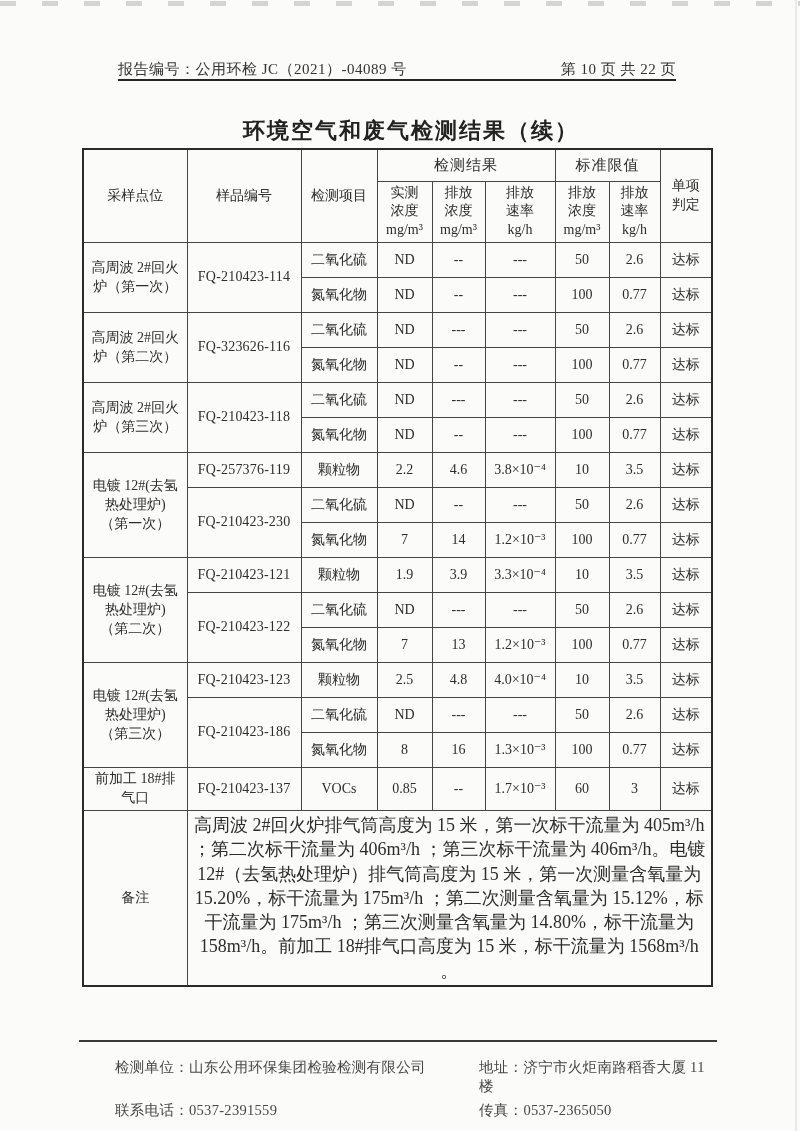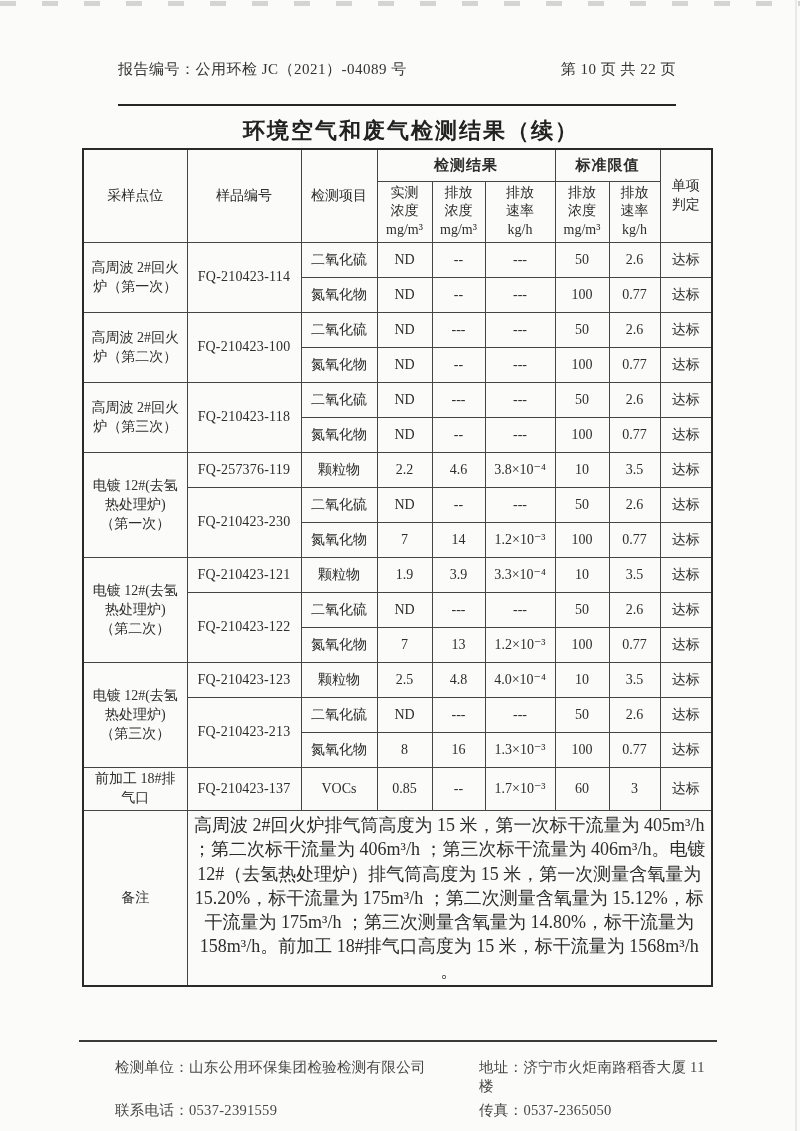--- a/index.html
+++ b/index.html
@@ -9,37 +9,37 @@
     font-family:"Liberation Serif","DejaVu Serif",serif;
   }
   .scan-top{
     position:absolute;top:1px;left:0;width:100%;height:5px;opacity:.4;
     background:repeating-linear-gradient(90deg,#9a9a9a 0 16px,transparent 16px 42px);
   }
   .scan-right{position:absolute;top:0;right:3px;width:2px;height:100%;background:#e9e9e6;}
   .doc-header{
     position:absolute;left:118px;top:60px;width:558px;
     display:flex;justify-content:space-between;align-items:flex-end;
-    border-bottom:2px solid #262626;padding-bottom:25px;
+    border-bottom:2px solid #262626;padding-bottom:0;
     font-size:15px;letter-spacing:.5px;color:#333;
   }
   .title{
     position:absolute;left:0;top:105px;width:100%;margin:11px;
     text-align:center;font-size:22px;font-weight:bold;letter-spacing:2px;color:#222;
   }
   table.results{
     position:absolute;left:82px;top:148px;width:629px;height:775px;
     border-collapse:collapse;table-layout:fixed;
     border:2px solid #2a2a2a;font-size:14px;color:#2d2d2d;
   }
   table.results td{
     border:1px solid #454545;text-align:center;vertical-align:middle;
     padding:2px 4px;line-height:1.35;overflow:hidden;
   }
-  .ghead{font-size:15px;letter-spacing:1px;font-weight:bold;}
+  .ghead{font-size:15px;letter-spacing:1px;}
   .pre{white-space:pre-line;}
   .sampleno{letter-spacing:.2px;}
   td.remark-cell{
     text-align:left;padding:10px 14px 10px 15px;
     line-height:25px;font-size:18px;
   }
   .footer{
     position:absolute;left:79px;top:1040px;width:638px;
     border-top:2px solid #3a3a3a;padding-top:16px;
     font-size:14.5px;color:#474747;letter-spacing:.3px;
@@ -118,21 +118,21 @@
         <td>--</td>
         <td>---</td>
         <td>100</td>
         <td>0.77</td>
         <td>达标</td>
       </tr>
 
       <tr style="height:35px">
         <td rowspan="2" class="pre">高周波 2#回火
 炉（第二次）</td>
-        <td rowspan="2" class="sampleno">FQ-210423-100</td>
+        <td rowspan="2" class="sampleno">FQ-323626-116</td>
         <td>二氧化硫</td>
         <td>ND</td>
         <td>---</td>
         <td>---</td>
         <td>50</td>
         <td>2.6</td>
         <td>达标</td>
       </tr>
       <tr style="height:35px">
         <td>氮氧化物</td>
@@ -239,21 +239,21 @@
         <td class="sampleno">FQ-210423-123</td>
         <td>颗粒物</td>
         <td>2.5</td>
         <td>4.8</td>
         <td>4.0×10⁻⁴</td>
         <td>10</td>
         <td>3.5</td>
         <td>达标</td>
       </tr>
       <tr style="height:35px">
-        <td rowspan="2" class="sampleno">FQ-210423-213</td>
+        <td rowspan="2" class="sampleno">FQ-210423-186</td>
         <td>二氧化硫</td>
         <td>ND</td>
         <td>---</td>
         <td>---</td>
         <td>50</td>
         <td>2.6</td>
         <td>达标</td>
       </tr>
       <tr style="height:35px">
         <td>氮氧化物</td>

